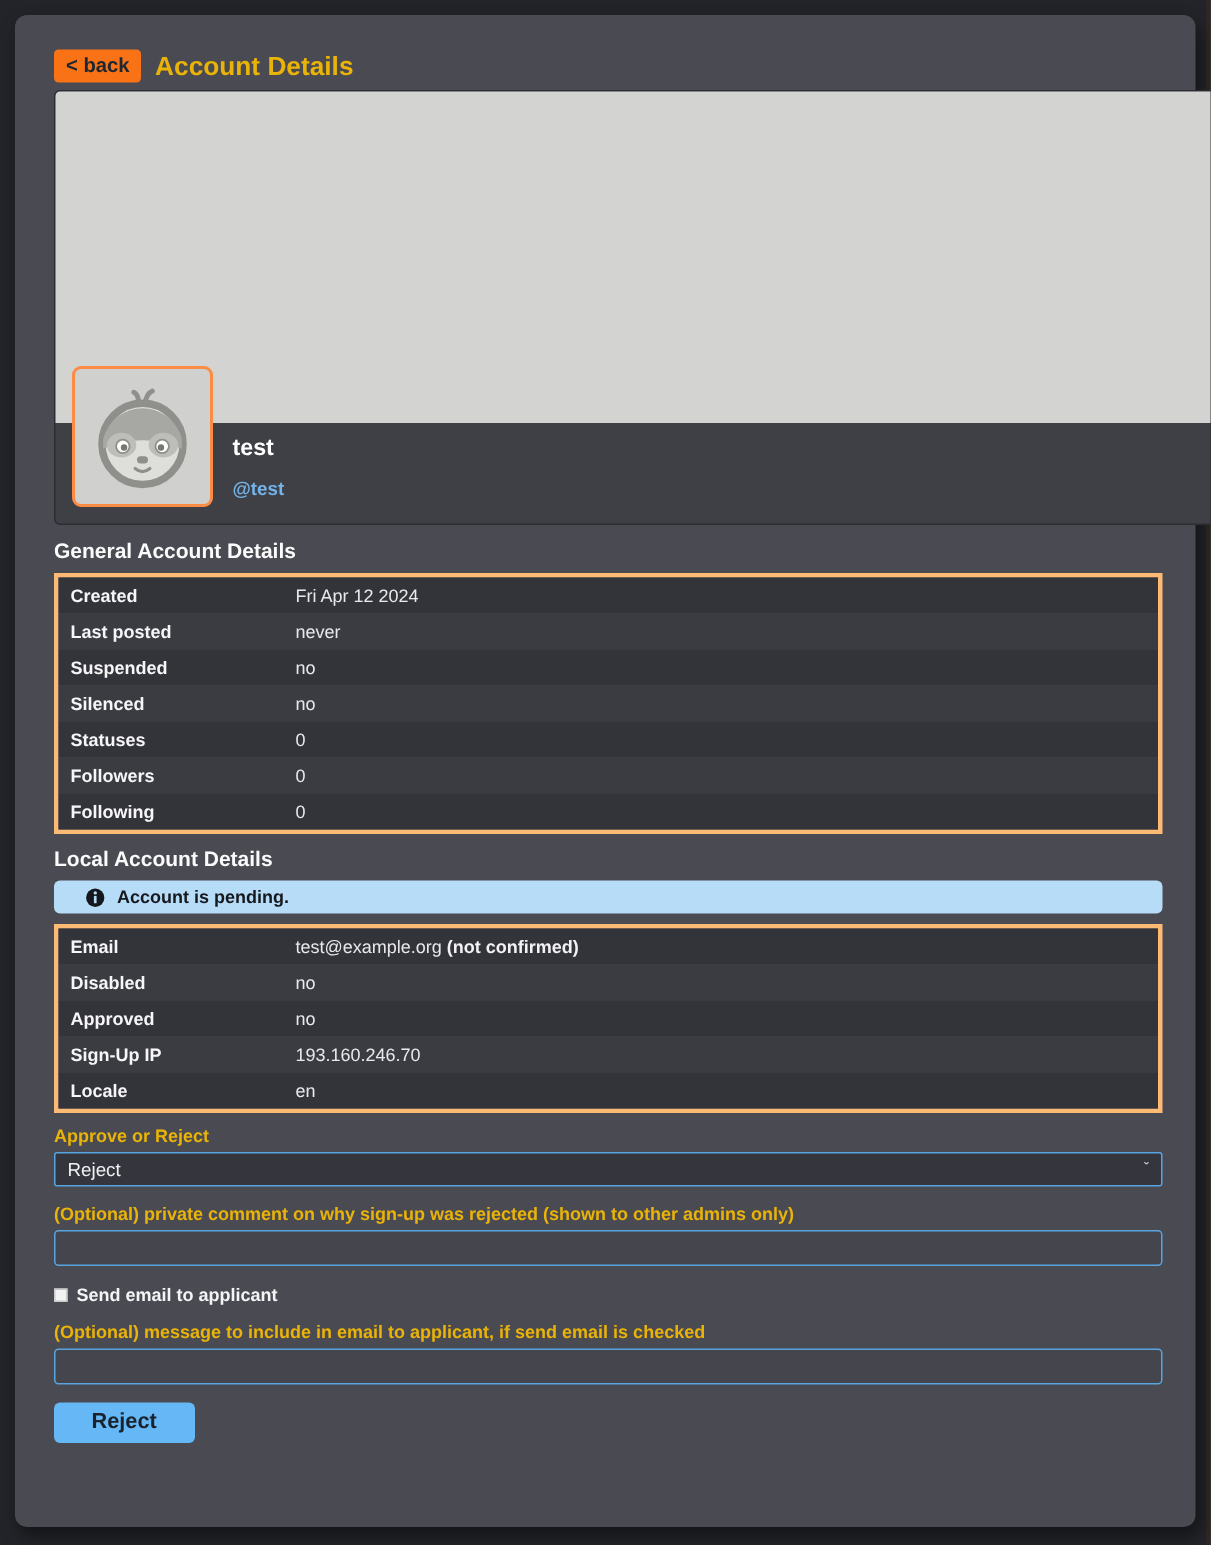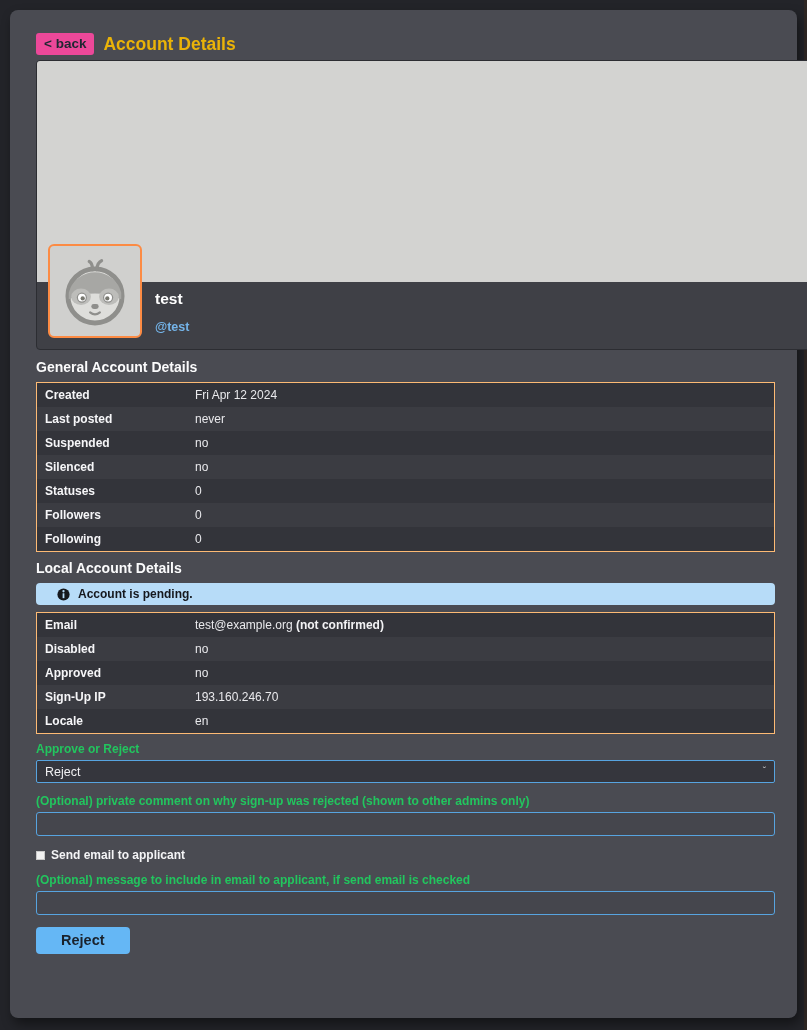--- a/index.html
+++ b/index.html
@@ -15,21 +15,21 @@
     position:absolute; left:10px; top:10px;
     width:787px; height:1008px;
     background:#4a4b52;
     border-radius:8px;
     box-shadow:3px 6px 12px rgba(0,0,0,.45);
     padding:23px 26px 18px 26px;
   }
   
   .hdr { display:flex; align-items:center; gap:9px; margin-bottom:5px; }
   .back-btn {
-    background:#ec4899; color:#1d2731;
+    background:#f97316; color:#1d2731;
     font-weight:bold; font-size:13.5px;
     padding:3px 8px 4px 8px; border:none; border-radius:3px; cursor:pointer;
     font-family:"Liberation Sans", sans-serif;
   }
   .page-title { color:#eab308; font-size:17.5px; font-weight:bold; }
   
   .card {
     width:802px; height:290px; position:relative;
     background:#3f4046; border:1px solid #2c2d32; border-radius:4px;
     margin-bottom:9px;
@@ -41,41 +41,41 @@
     background:#d0d0ce; border:2px solid #fc8b44; border-radius:6px;
     display:flex; align-items:center; justify-content:center;
   }
   .avatar svg { width:82px; height:82px; }
   .who { position:absolute; left:118px; top:229px; }
   .display-name { color:#ffffff; font-size:15.5px; font-weight:bold; margin-bottom:9px; }
   .acct-handle { color:#74b4e9; font-size:12.5px; font-weight:bold; text-decoration:none; display:inline-block; }
   
   .sec-h { color:#fbfbfc; font-size:14px; font-weight:bold; margin-bottom:7px; }
   
-  .dtable { width:739px; border:1px solid #fdba74; margin-bottom:8px; }
+  .dtable { width:739px; border:3px solid #fdba74; margin-bottom:8px; }
   .trow { display:flex; }
   .trow:nth-child(odd)  { background:#33343a; }
   .trow:nth-child(even) { background:#3b3c42; }
   .tlabel {
     width:150px; flex:0 0 150px;
     padding:5px 8px; font-size:12px; font-weight:bold; color:#f6f6f8;
   }
   .tvalue { padding:5px 8px; font-size:12px; color:#e9e9ec; }
   .tvalue strong { color:#f2f2f4; }
   
   .notice {
     width:739px; height:22px; background:#b7dcf8;
     border-radius:4px; margin-bottom:7px;
     display:flex; align-items:center; gap:8px; padding:0 21px;
     color:#15181d; font-size:12px; font-weight:bold;
   }
   .notice:last-of-type { margin-bottom:5px; }
   .info-ic { width:13px; height:13px; flex:0 0 13px; }
   
-  .f-label { color:#22c55e; font-size:12px; font-weight:bold; margin-bottom:4px; }
+  .f-label { color:#eab308; font-size:12px; font-weight:bold; margin-bottom:4px; }
   .sel {
     width:739px; height:23px;
     background:#35363d; border:1px solid #57a4e0; border-radius:2px;
     display:flex; align-items:center; justify-content:space-between;
     padding:0 8px; color:#f0f0f2; font-size:12.5px;
     margin-bottom:11px; cursor:pointer;
   }
   .sel .chev { color:#d6d6d9; font-size:10px; }
   .txt {
     width:739px; height:24px; display:block;

